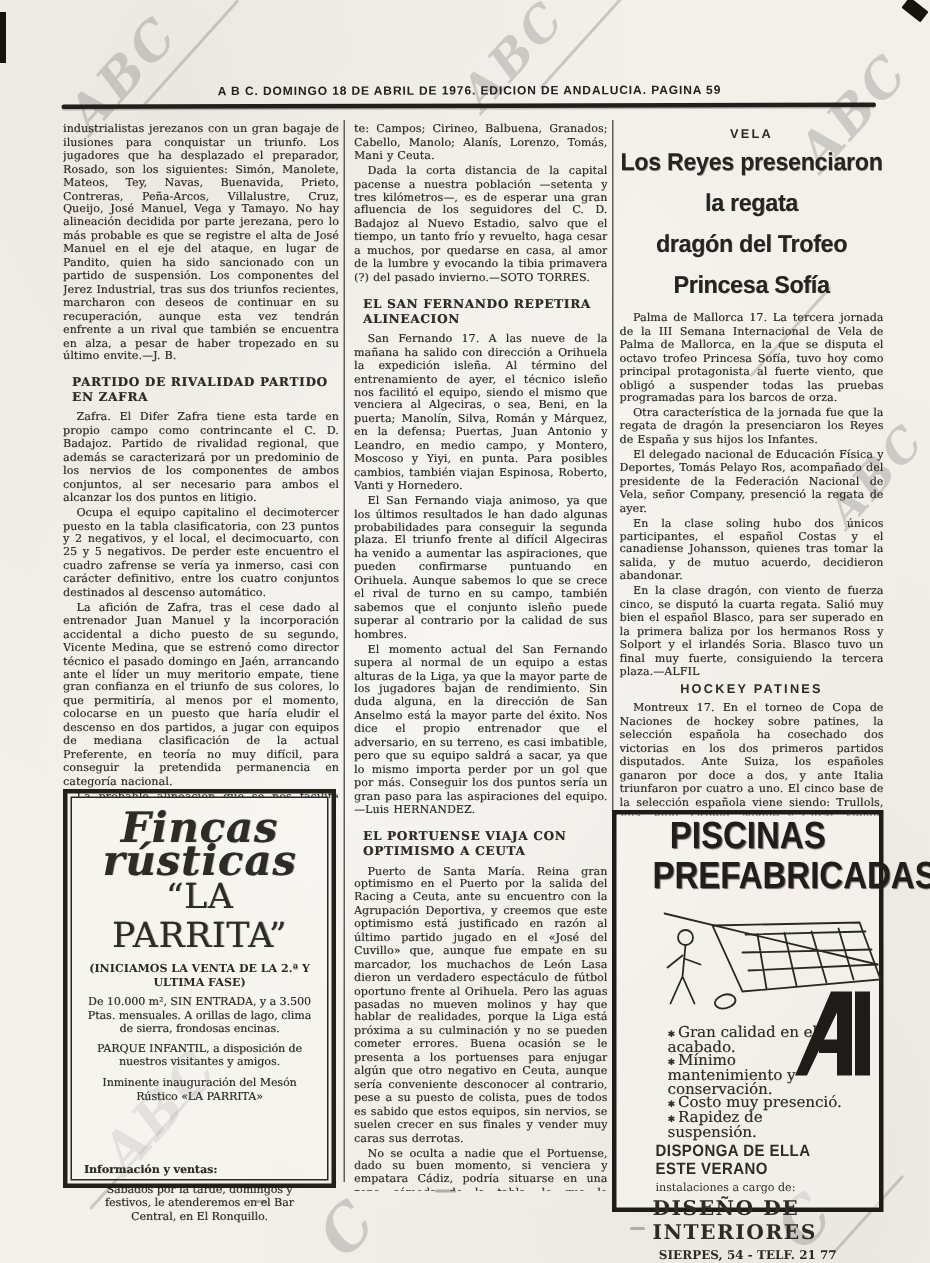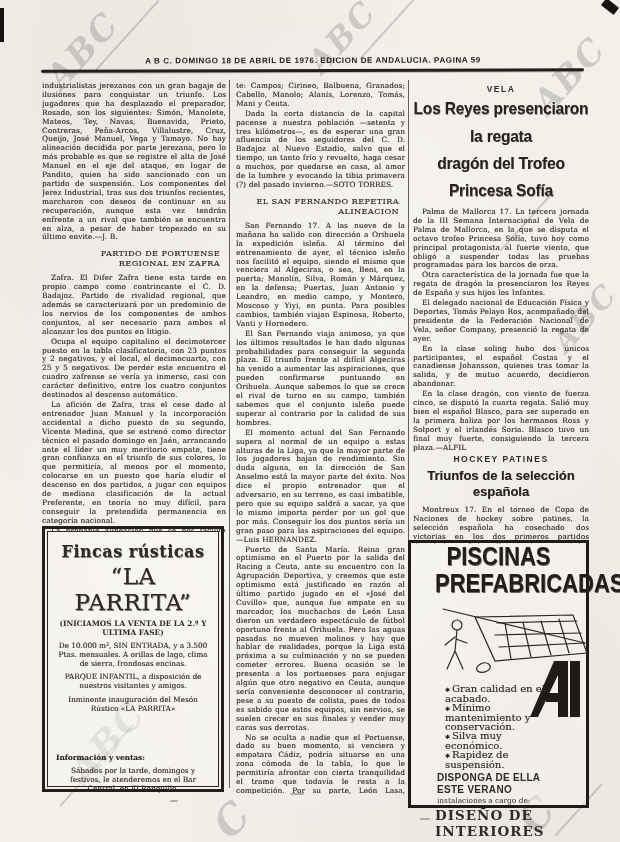--- a/index.html
+++ b/index.html
@@ -33,21 +33,21 @@
   .vrule{position:absolute; top:80px; width:1px; height:708px; background:rgba(40,36,32,0.72);}
   .vrule1{left:229px;} .vrule2{left:408px;}
 
   .body-text p{
     margin:0 0 1px 0; font-size:7.3px; line-height:8.9px; text-align:justify;
     text-indent:9px; letter-spacing:0.1px; word-spacing:0.3px;
     text-shadow:0.3px 0.3px 0.4px rgba(70,62,55,0.55);
   }
   .body-text p.noindent{text-indent:0;}
   .subhead{
-    text-align:right; font-weight:normal; font-size:8px; line-height:10px;
+    text-align:left; font-weight:bold; font-size:8px; line-height:10px;
     letter-spacing:0.5px; margin:7px 6px 5px 6px; text-indent:0 !important;
     text-shadow:0.3px 0.3px 0.4px rgba(70,62,55,0.6);
   }
   .kicker{
     text-align:center; font-weight:bold; font-size:8.5px; letter-spacing:1.5px;
     font-family:"Liberation Sans", sans-serif; margin:2px 0 4px 0;
   }
   .headline-lg{
     font-family:"Liberation Sans", sans-serif; font-weight:bold;
     font-size:15.5px; line-height:26px; text-align:center; letter-spacing:-0.2px;
@@ -59,22 +59,22 @@
     font-size:13px; line-height:16px; text-align:center; margin:4px 0 6px 0;
     color:#262320; text-shadow:0.4px 0.4px 0.4px rgba(60,55,50,0.5);
   }
   
   .parrita{
     position:absolute; left:47px; top:531px; width:172px; height:256px;
     border:1px solid #2a2622; outline:3px solid #232019; outline-offset:2px;
     background:rgba(250,248,244,0.5); padding:7px 8px; box-sizing:border-box;
     text-align:center;
   }
-  .parrita .t1{font-size:16px; font-weight:bold; letter-spacing:0.5px; line-height:22px; margin-top:2px;
-    text-shadow:0.5px 0.5px 0.5px rgba(50,45,40,0.6);}
+  .parrita .t1{font-size:28px; font-weight:bold; letter-spacing:0.5px; line-height:22px; margin-top:2px;
+    text-shadow:0.5px 0.5px 0.5px rgba(50,45,40,0.6);font-style:italic;}
   .parrita .t2{font-size:23px; font-weight:normal; letter-spacing:0.5px; line-height:26px; margin-bottom:4px;
     text-shadow:0.6px 0.6px 0.5px rgba(50,45,40,0.6);}
   .parrita .sub{font-size:7.4px; font-weight:bold; line-height:9px; margin-bottom:5px;}
   .parrita p{font-size:7.3px; line-height:8.8px; margin:0 0 5px 0;
     text-shadow:0.3px 0.3px 0.4px rgba(70,62,55,0.55);}
   .parrita .b{font-weight:bold;margin-top:40px;}
   .parrita .left{text-align:left;}
   
   .piscinas{
     position:absolute; left:408px; top:540px; width:181px; height:268px;
@@ -138,21 +138,21 @@
   <div class="smudge" style="left:420px; top:818px; width:10px; height:2px;"></div>
 
   <div class="masthead">A B C. DOMINGO 18 DE ABRIL DE 1976. EDICION DE ANDALUCIA. PAGINA 59</div>
   <div class="head-rule"></div>
 
   <div class="vrule vrule1"></div>
   <div class="vrule vrule2"></div>
 
   <div class="col col-left body-text">
     <p class="noindent">industrialistas jerezanos con un gran bagaje de ilusiones para conquistar un triunfo. Los jugadores que ha desplazado el preparador, Rosado, son los siguientes: Simón, Manolete, Mateos, Tey, Navas, Buenavida, Prieto, Contreras, Peña-Arcos, Villalustre, Cruz, Queijo, José Manuel, Vega y Tamayo. No hay alineación decidida por parte jerezana, pero lo más probable es que se registre el alta de José Manuel en el eje del ataque, en lugar de Pandito, quien ha sido sancionado con un partido de suspensión. Los componentes del Jerez Industrial, tras sus dos triunfos recientes, marcharon con deseos de continuar en su recuperación, aunque esta vez tendrán enfrente a un rival que también se encuentra en alza, a pesar de haber tropezado en su último envite.—J. B.</p>
-    <div class="subhead">PARTIDO DE PORTUENSE REGIONAL EN ZAFRA</div>
+    <div class="subhead">PARTIDO DE RIVALIDAD PARTIDO EN ZAFRA</div>
     <p>Zafra. El Difer Zafra tiene esta tarde en propio campo como contrincante el C. D. Badajoz. Partido de rivalidad regional, que además se caracterizará por un predominio de los nervios de los componentes de ambos conjuntos, al ser necesario para ambos el alcanzar los dos puntos en litigio.</p>
     <p>Ocupa el equipo capitalino el decimotercer puesto en la tabla clasificatoria, con 23 puntos y 2 negativos, y el local, el decimocuarto, con 25 y 5 negativos. De perder este encuentro el cuadro zafrense se vería ya inmerso, casi con carácter definitivo, entre los cuatro conjuntos destinados al descenso automático.</p>
     <p>La afición de Zafra, tras el cese dado al entrenador Juan Manuel y la incorporación accidental a dicho puesto de su segundo, Vicente Medina, que se estrenó como director técnico el pasado domingo en Jaén, arrancando ante el líder un muy meritorio empate, tiene gran confianza en el triunfo de sus colores, lo que permitiría, al menos por el momento, colocarse en un puesto que haría eludir el descenso en dos partidos, a jugar con equipos de mediana clasificación de la actual Preferente, en teoría no muy difícil, para conseguir la pretendida permanencia en categoría nacional.</p>
     <p>La probable alineación que se nos facilita para este encuentro, en lo que a los colores locales se refiere, es la siguien-</p>
   </div>
 
   <div class="parrita">
     <div class="t1">Fincas rústicas</div>
     <div class="t2">“LA PARRITA”</div>
     <div class="sub">(INICIAMOS LA VENTA DE LA 2.ª Y ULTIMA FASE)</div>
@@ -163,37 +163,37 @@
     <p>Sábados por la tarde, domingos y festivos, le atenderemos en el Bar Central, en El Ronquillo.</p>
   </div>
 
   <div class="col col-mid body-text">
     <p class="noindent">te: Campos; Cirineo, Balbuena, Granados; Cabello, Manolo; Alanís, Lorenzo, Tomás, Mani y Ceuta.</p>
     <p>Dada la corta distancia de la capital pacense a nuestra población —setenta y tres kilómetros—, es de esperar una gran afluencia de los seguidores del C. D. Badajoz al Nuevo Estadio, salvo que el tiempo, un tanto frío y revuelto, haga cesar a muchos, por quedarse en casa, al amor de la lumbre y evocando la tibia primavera (?) del pasado invierno.—SOTO TORRES.</p>
     <div class="subhead">EL SAN FERNANDO REPETIRA ALINEACION</div>
     <p>San Fernando 17. A las nueve de la mañana ha salido con dirección a Orihuela la expedición isleña. Al término del entrenamiento de ayer, el técnico isleño nos facilitó el equipo, siendo el mismo que venciera al Algeciras, o sea, Beni, en la puerta; Manolín, Silva, Román y Márquez, en la defensa; Puertas, Juan Antonio y Leandro, en medio campo, y Montero, Moscoso y Yiyi, en punta. Para posibles cambios, también viajan Espinosa, Roberto, Vanti y Hornedero.</p>
     <p>El San Fernando viaja animoso, ya que los últimos resultados le han dado algunas probabilidades para conseguir la segunda plaza. El triunfo frente al difícil Algeciras ha venido a aumentar las aspiraciones, que pueden confirmarse puntuando en Orihuela. Aunque sabemos lo que se crece el rival de turno en su campo, también sabemos que el conjunto isleño puede superar al contrario por la calidad de sus hombres.</p>
     <p>El momento actual del San Fernando supera al normal de un equipo a estas alturas de la Liga, ya que la mayor parte de los jugadores bajan de rendimiento. Sin duda alguna, en la dirección de San Anselmo está la mayor parte del éxito. Nos dice el propio entrenador que el adversario, en su terreno, es casi imbatible, pero que su equipo saldrá a sacar, ya que lo mismo importa perder por un gol que por más. Conseguir los dos puntos sería un gran paso para las aspiraciones del equipo.—Luis HERNANDEZ.</p>
+    <div class="subhead">EL PORTUENSE VIAJA CON OPTIMISMO A CEUTA</div>
     <p>Puerto de Santa María. Reina gran optimismo en el Puerto por la salida del Racing a Ceuta, ante su encuentro con la Agrupación Deportiva, y creemos que este optimismo está justificado en razón al último partido jugado en el «José del Cuvillo» que, aunque fue empate en su marcador, los muchachos de León Lasa dieron un verdadero espectáculo de fútbol oportuno frente al Orihuela. Pero las aguas pasadas no mueven molinos y hay que hablar de realidades, porque la Liga está próxima a su culminación y no se pueden cometer errores. Buena ocasión se le presenta a los portuenses para enjugar algún que otro negativo en Ceuta, aunque sería conveniente desconocer al contrario, pese a su puesto de colista, pues de todos es sabido que estos equipos, sin nervios, se suelen crecer en sus finales y vender muy caras sus derrotas.</p>
     <p>No se oculta a nadie que el Portuense, dado su buen momento, si venciera y empatara Cádiz, podría situarse en una zona cómoda de la tabla, lo que le permitiría afrontar con cierta tranquilidad el tramo que todavía le resta a la competición. Por su parte, León Lasa, consciente de la responsabilidad que ello entraña, a lo largo de toda la Semana Santa ha sometido a sus muchachos a una intensísima labor de preparación física, que esperamos dé el fruto apetecido, y ha designado a los siguientes hombres para este desplazamiento: Ruiz y Sabi; González, Rivera, Perillo, Mora, Vázquez, Sugrameno, Román, Garrido, Juan Fermín, Ferrer, Rocha y Palomino. La alineación, nos diría el míster, que la confirmaría en el propio campo, así como los hombres que le acompañarán en el banquillo. Hay, como decimos, expectación, al extremo de que</p>
   </div>
 
   <div class="col col-right body-text">
     <div class="kicker">VELA</div>
     <div class="headline-lg">
       <span>Los Reyes presenciaron la regata</span><br>
       <span>dragón del Trofeo Princesa Sofía</span>
     </div>
     <p>Palma de Mallorca 17. La tercera jornada de la III Semana Internacional de Vela de Palma de Mallorca, en la que se disputa el octavo trofeo Princesa Sofía, tuvo hoy como principal protagonista al fuerte viento, que obligó a suspender todas las pruebas programadas para los barcos de orza.</p>
     <p>Otra característica de la jornada fue que la regata de dragón la presenciaron los Reyes de España y sus hijos los Infantes.</p>
     <p>El delegado nacional de Educación Física y Deportes, Tomás Pelayo Ros, acompañado del presidente de la Federación Nacional de Vela, señor Company, presenció la regata de ayer.</p>
     <p>En la clase soling hubo dos únicos participantes, el español Costas y el canadiense Johansson, quienes tras tomar la salida, y de mutuo acuerdo, decidieron abandonar.</p>
     <p>En la clase dragón, con viento de fuerza cinco, se disputó la cuarta regata. Salió muy bien el español Blasco, para ser superado en la primera baliza por los hermanos Ross y Solport y el irlandés Soria. Blasco tuvo un final muy fuerte, consiguiendo la tercera plaza.—ALFIL</p>
     <div class="kicker">HOCKEY PATINES</div>
-    <div class="headline-md">Triunfos de la selección española</div>
     <p>Montreux 17. En el torneo de Copa de Naciones de hockey sobre patines, la selección española ha cosechado dos victorias en los dos primeros partidos disputados. Ante Suiza, los españoles ganaron por doce a dos, y ante Italia triunfaron por cuatro a uno. El cinco base de la selección española viene siendo: Trullols, Vila, Puig, Ordeig, Nogué y Curat, siendo este jugador el más destacado y goleador de nuestra selección.—(Resumen de Alfil.)</p>
 
   </div>
 
   <div class="piscinas">
     <div class="t">
       <span>PISCINAS</span><br>
       <span>PREFABRICADAS</span>
     </div>
     <svg class="illus" width="160" height="88" viewBox="0 0 160 88">
@@ -208,21 +208,21 @@
         <path d="M60 40 L146 38"></path>
         <path d="M64 52 L150 48"></path>
         <circle cx="22" cy="30" r="5"></circle>
         <path d="M22 35 L20 56 M20 42 L10 50 M21 44 L32 48 M20 56 L12 74 M20 56 L28 74"></path>
         <path d="M44 70 C52 64, 60 72, 52 76 C44 80, 38 74, 44 70 Z"></path>
       </g>
     </svg>
     <ul>
       <li>Gran calidad en el acabado.</li>
       <li>Mínimo mantenimiento y conservación.</li>
-      <li>Silva muy económico.</li>
+      <li>Costo muy presenció.</li>
       <li>Rapidez de suspensión.</li>
     </ul>
     <div class="motto">DISPONGA DE ELLA ESTE VERANO</div>
     <div class="care">instalaciones a cargo de:</div>
     <div class="brand">DISEÑO DE INTERIORES</div>
     <div class="addr">SIERPES, 54 - TELF. 21 77 21</div>
     <div class="fine">Utilice el Pasaje de las Sierpes. Entrada también por c/. Tetuán</div>
     <svg class="ad-logo" width="58" height="62" viewBox="0 0 58 62">
       <g fill="#1e1b18">
         <polygon points="6,58 30,2 44,2 44,58 34,58 34,16 14,58"></polygon>

